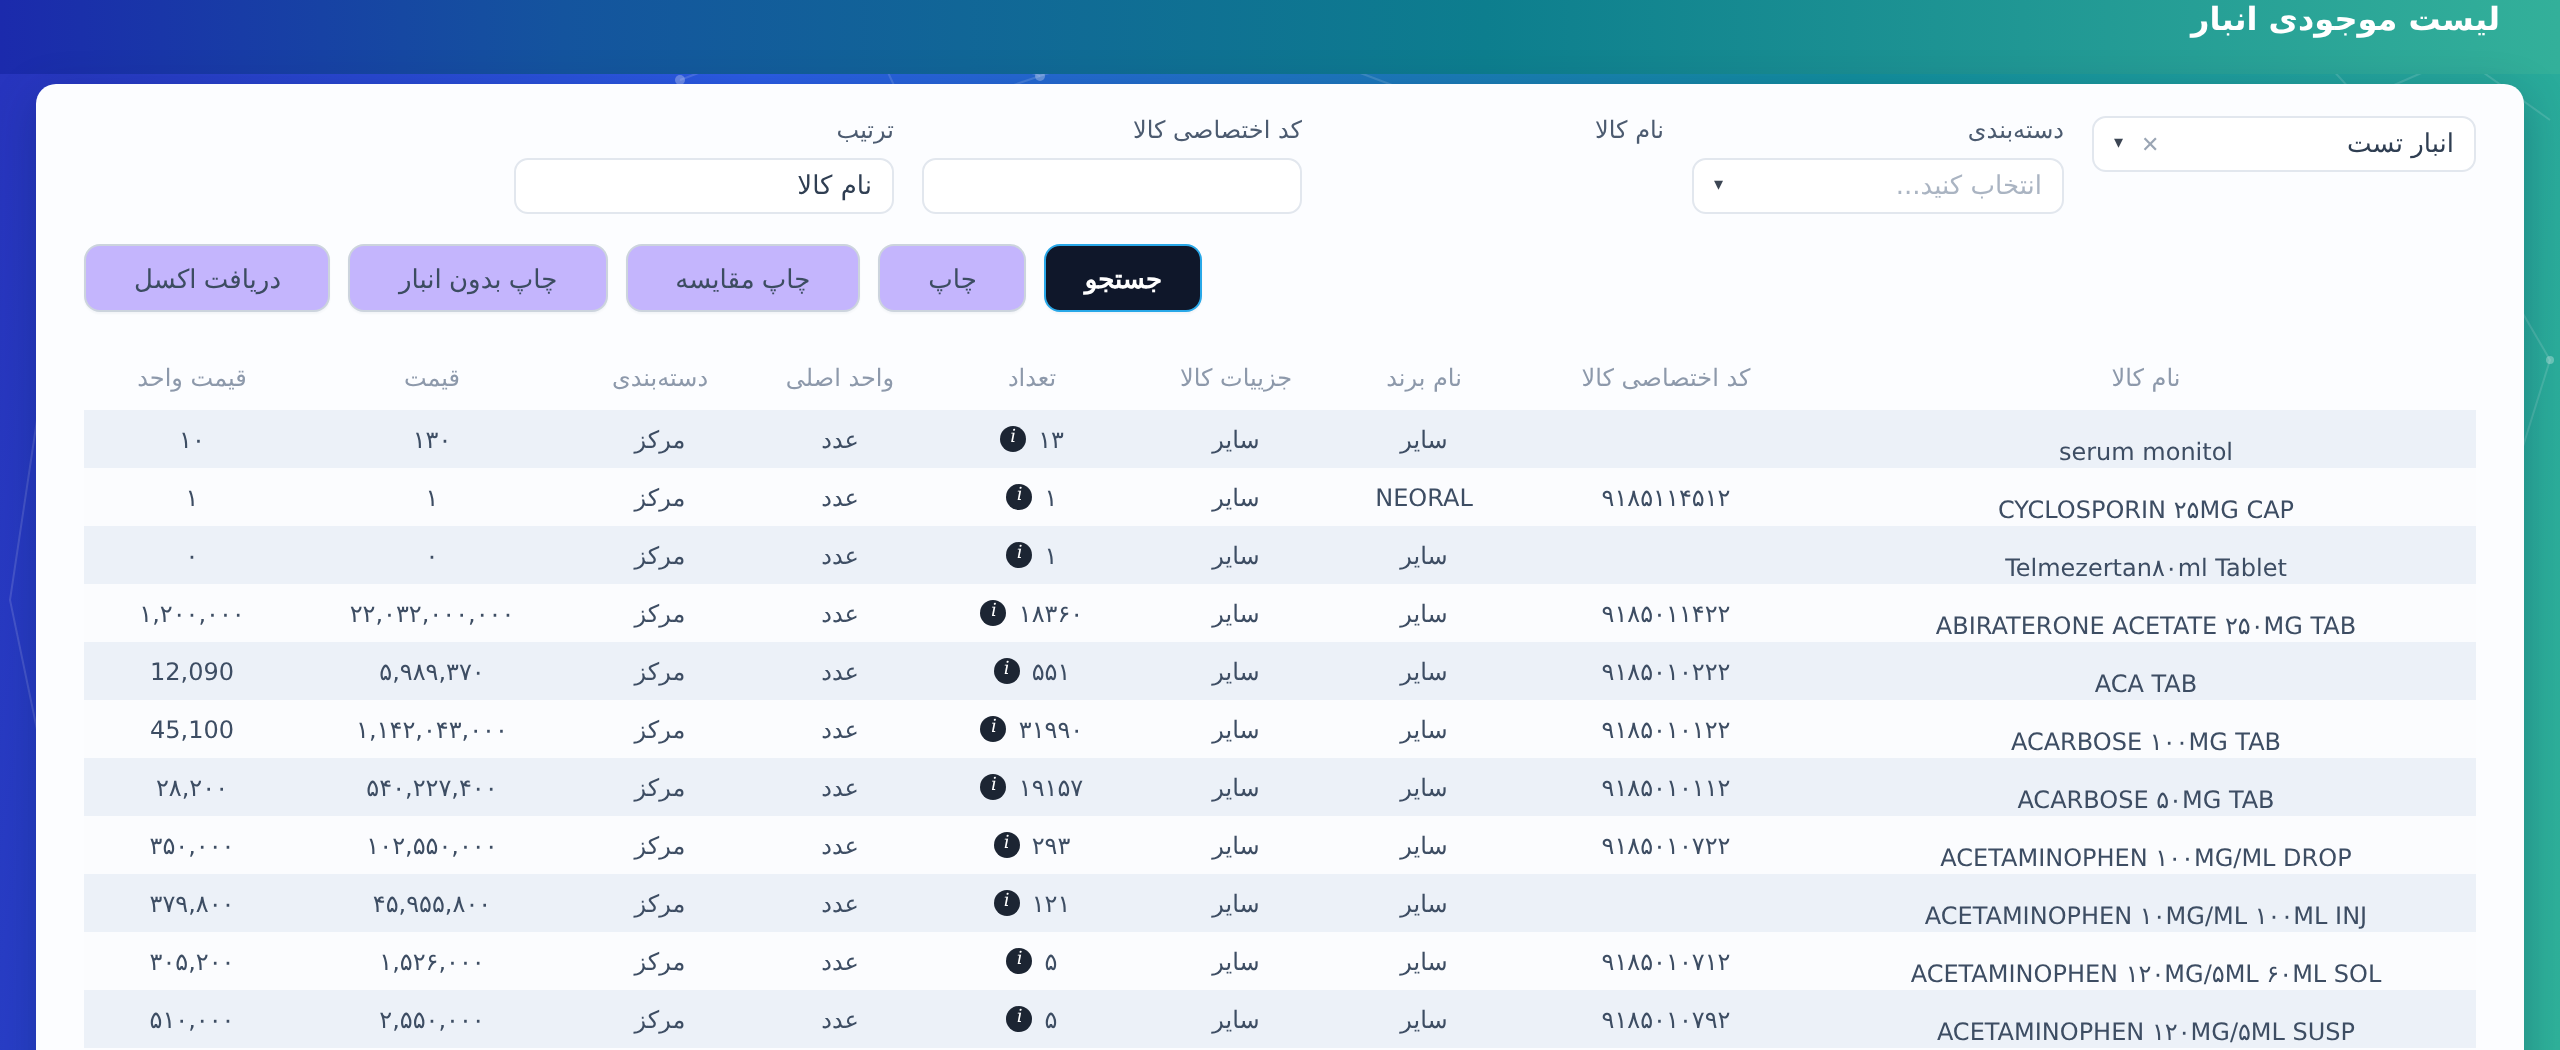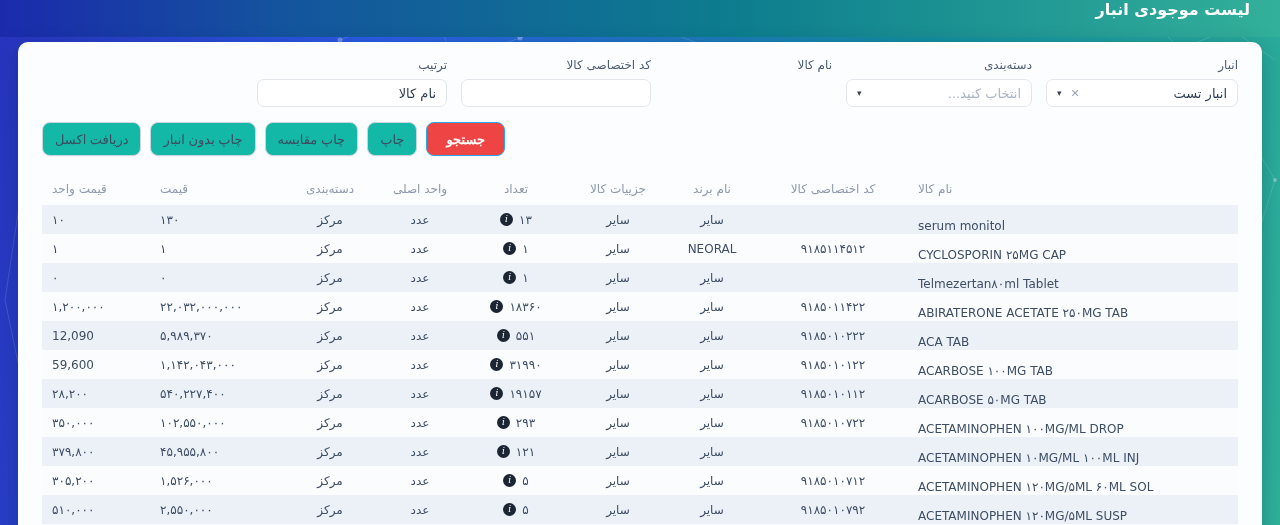--- a/index.html
+++ b/index.html
@@ -35,32 +35,32 @@
   .fctrls{display:flex;align-items:center;gap:9px;}
   .x-icon{color:#9aa5b4;font-size:11px;line-height:1;cursor:pointer;}
   .caret{font-size:9px;color:#3c4654;line-height:1;}
   .chev{width:7px;height:7px;border-left:2px solid #c6cedb;border-bottom:2px solid #c6cedb;transform:rotate(-45deg);margin-bottom:3px;}
   .fbox input{border:none;outline:none;width:100%;font:inherit;background:transparent;text-align:right;color:#2f3e52;padding:0;}
   .f-anbar{width:192px}.f-cat{width:186px}.f-name{width:167px}
   .f-code{width:187px}.f-scode{width:190px}.f-sort{width:190px}
   
   .btnrow{display:flex;justify-content:flex-end;gap:9px;margin-top:15px;}
   .btn{
-    height:34px;padding:0 12px;border:1px solid #ccd4dd;border-radius:8px;
-    background:#14b8a6;color:#3c4c61;font-size:13px;display:flex;align-items:center;
+    height:34px;padding:0 24px;border:1px solid #ccd4dd;border-radius:8px;
+    background:#c4b5fd;color:#3c4c61;font-size:13px;display:flex;align-items:center;
     cursor:pointer;box-shadow:0 1px 1px rgba(30,50,80,.04);
   }
-  .btn.primary{background:#ef4444;border-color:#29a8e8;color:#fff;padding:0 19px;font-weight:bold;}
+  .btn.primary{background:#0f172a;border-color:#29a8e8;color:#fff;padding:0 19px;font-weight:bold;}
   
   table{width:100%;border-collapse:collapse;table-layout:fixed;margin-top:16px;}
   thead th{color:#8d99ab;font-size:12px;font-weight:normal;padding:10px 10px 9px;white-space:nowrap;}
   tbody td{font-size:12px;color:#3d4d63;padding:0 10px;height:29px;white-space:nowrap;overflow:hidden;}
   tbody tr:nth-child(odd){background:#ecf1f8;}
   tbody tr:nth-child(even){background:#fbfcfe;}
-  .al-r{text-align:left}.al-c{text-align:center}
+  .al-r{text-align:center}.al-c{text-align:center}
   .qtywrap{display:flex;align-items:center;justify-content:center;gap:6px;}
   .info-icon{
     width:13px;height:13px;border-radius:50%;background:#1c2533;color:#fff;
     font-size:9px;line-height:13px;text-align:center;flex:0 0 13px;cursor:pointer;
     font-family:"DejaVu Serif","Liberation Serif",serif;font-style:italic;
   }
   .pname{direction:ltr;unicode-bidi:embed;display:inline-block;max-width:100%;margin-top:12px;}
 </style>
 </head>
 <body>
@@ -96,21 +96,20 @@
 
 <div class="topbar">
   <div class="page-title">لیست موجودی انبار</div>
 </div>
 
 <div class="card">
 
   <div class="filters">
 
     <div class="filter f-anbar">
-      <div class="flabel">انبار</div>
       <div class="fbox">
         <span class="val">انبار تست</span>
         <span class="fctrls">
           <span class="x-icon">✕</span>
           <span class="caret">▾</span>
         </span>
       </div>
     </div>
 
     <div class="filter f-cat">
@@ -265,21 +264,21 @@
       <td class="al-c">سایر</td>
       <td>
         <div class="qtywrap">
           <span>۳۱۹۹۰</span>
           <span class="info-icon">i</span>
         </div>
       </td>
       <td class="al-c">عدد</td>
       <td class="al-c">مرکز</td>
       <td class="al-r">۱,۱۴۲,۰۴۳,۰۰۰</td>
-      <td class="al-r">59,600</td>
+      <td class="al-r">45,100</td>
     </tr>
         <tr>
       <td class="al-r"><span class="pname">ACARBOSE ۵۰MG TAB</span></td>
       <td class="al-c">۹۱۸۵۰۱۰۱۱۲</td>
       <td class="al-c">سایر</td>
       <td class="al-c">سایر</td>
       <td>
         <div class="qtywrap">
           <span>۱۹۱۵۷</span>
           <span class="info-icon">i</span>

